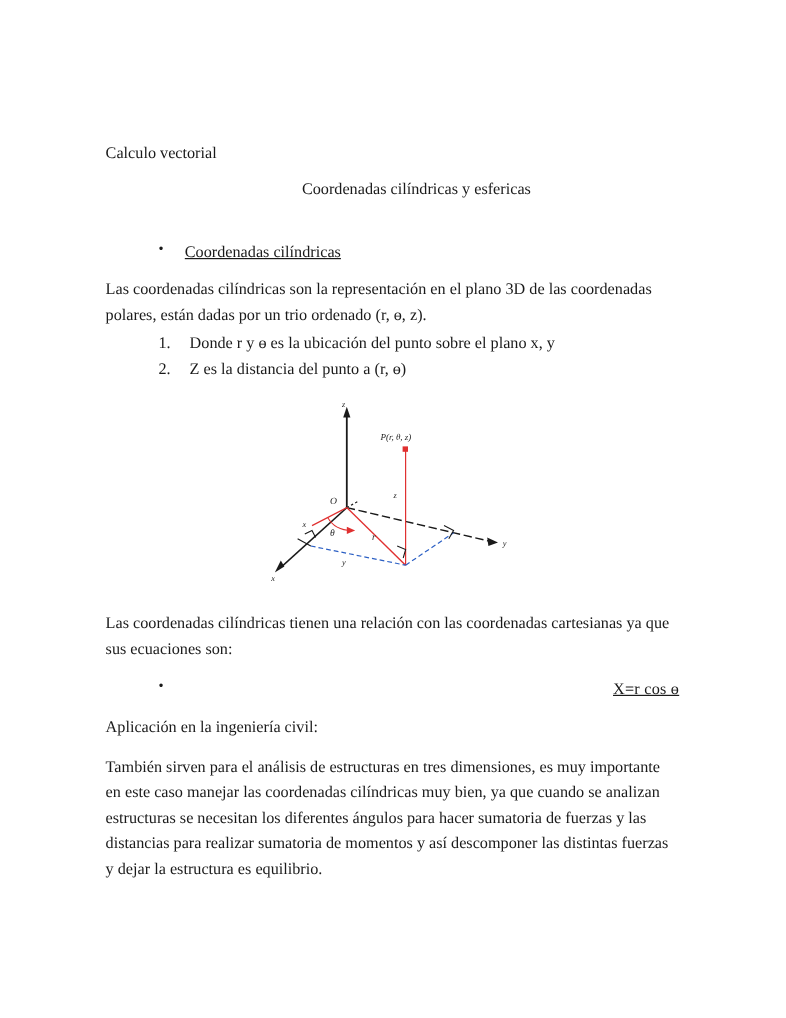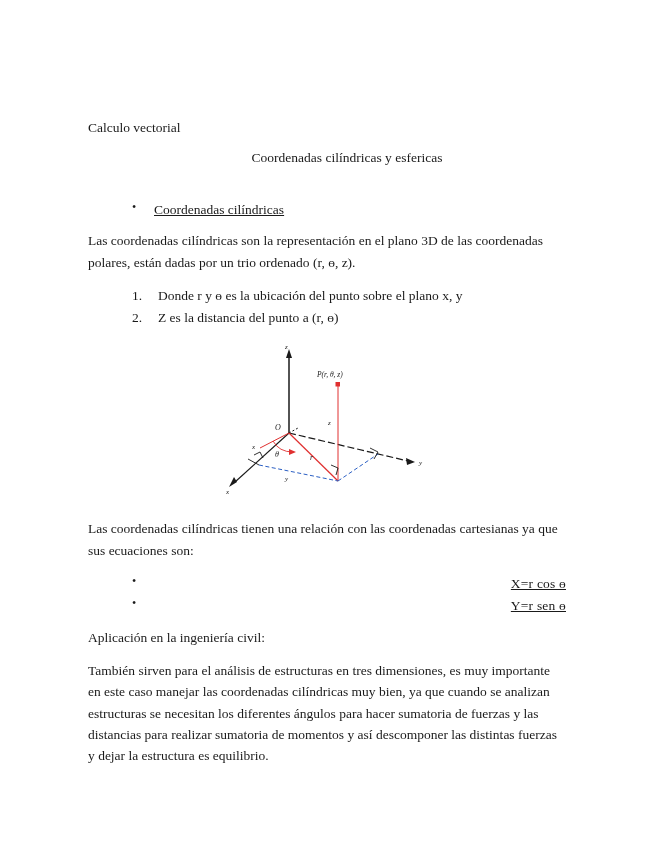--- a/index.html
+++ b/index.html
@@ -59,21 +59,21 @@
     top: -1px;
     font-size: 12px;
   }
   p.para {
     font-size: 13.5px;
     line-height: 1.58;
     margin: 0 0 12px 0;
     text-align: left;
   }
   p.para-tight {
-    margin-bottom: 12px;
+    margin-bottom: 2px;
   }
   ol.numbered {
     margin: 2px 0 10px 0;
     padding-left: 44px;
     list-style: none;
     counter-reset: numlist;
   }
   ol.numbered > li {
     font-size: 13.5px;
     line-height: 1.6;
@@ -174,21 +174,20 @@
           <polyline points="113,123 120,126 118,133" fill="none" stroke="#1a1a1a" stroke-width="0.9"></polyline>
 
         </svg>
       </div>
     </div>
 
     <p class="para">Las coordenadas cilíndricas tienen una relación con las coordenadas cartesianas ya que sus ecuaciones son:</p>
 
     <ul class="bullets eq-list">
       <li>X=r cos ө</li>
-      <li>Y=r sen ө</li>
     </ul>
 
     <p class="para">Aplicación en la ingeniería civil:</p>
 
 
     <p class="para">También sirven para el análisis de estructuras en tres dimensiones, es muy importante en este caso manejar las coordenadas cilíndricas muy bien, ya que cuando se analizan estructuras se necesitan los diferentes ángulos para hacer sumatoria de fuerzas y las distancias para realizar sumatoria de momentos y así descomponer las distintas fuerzas y dejar la estructura es equilibrio.</p>
 
   </div>
 </div>
 

